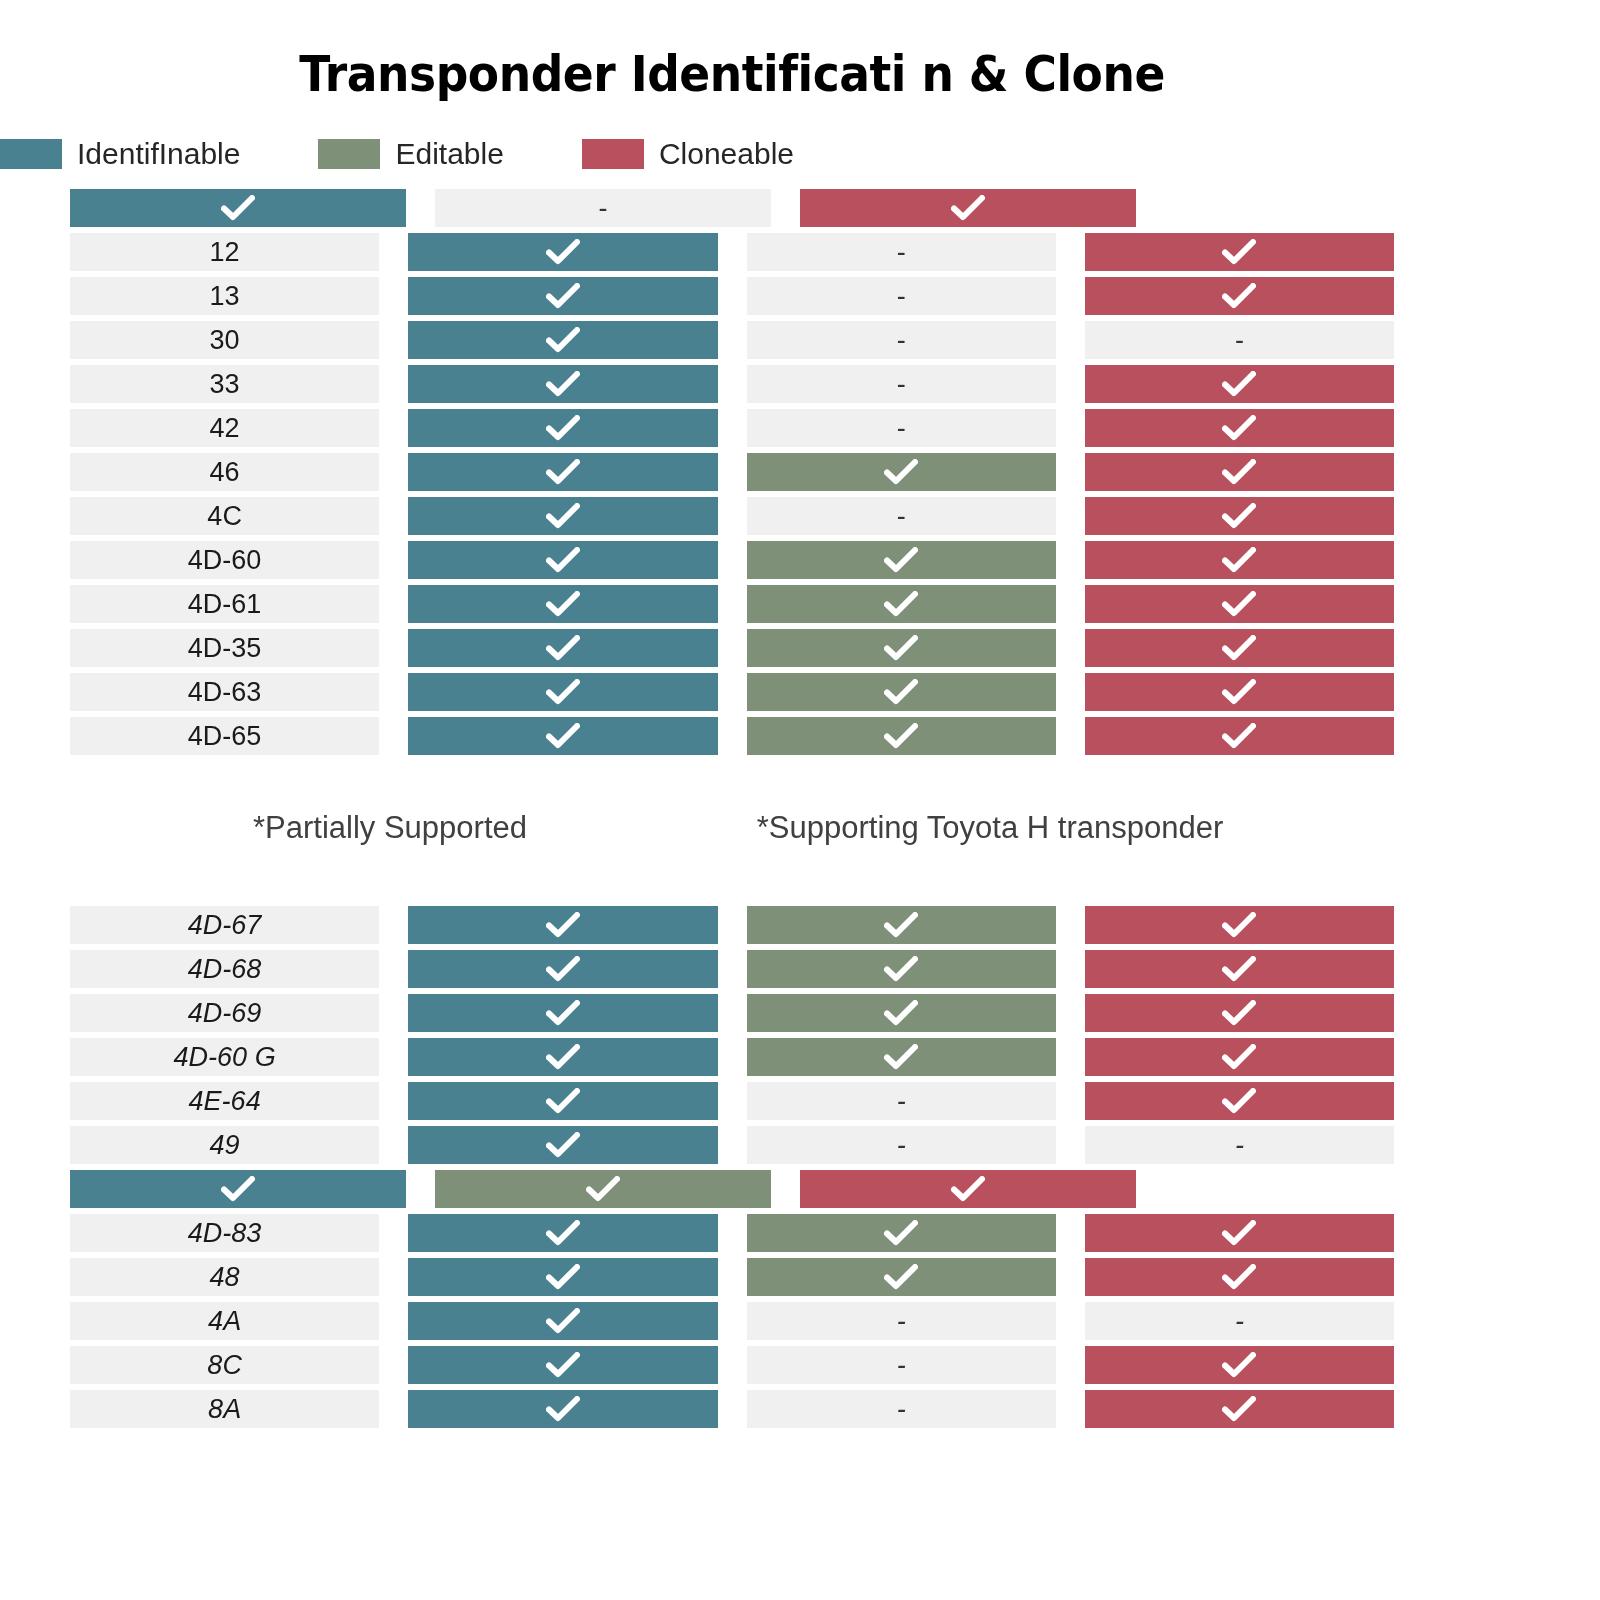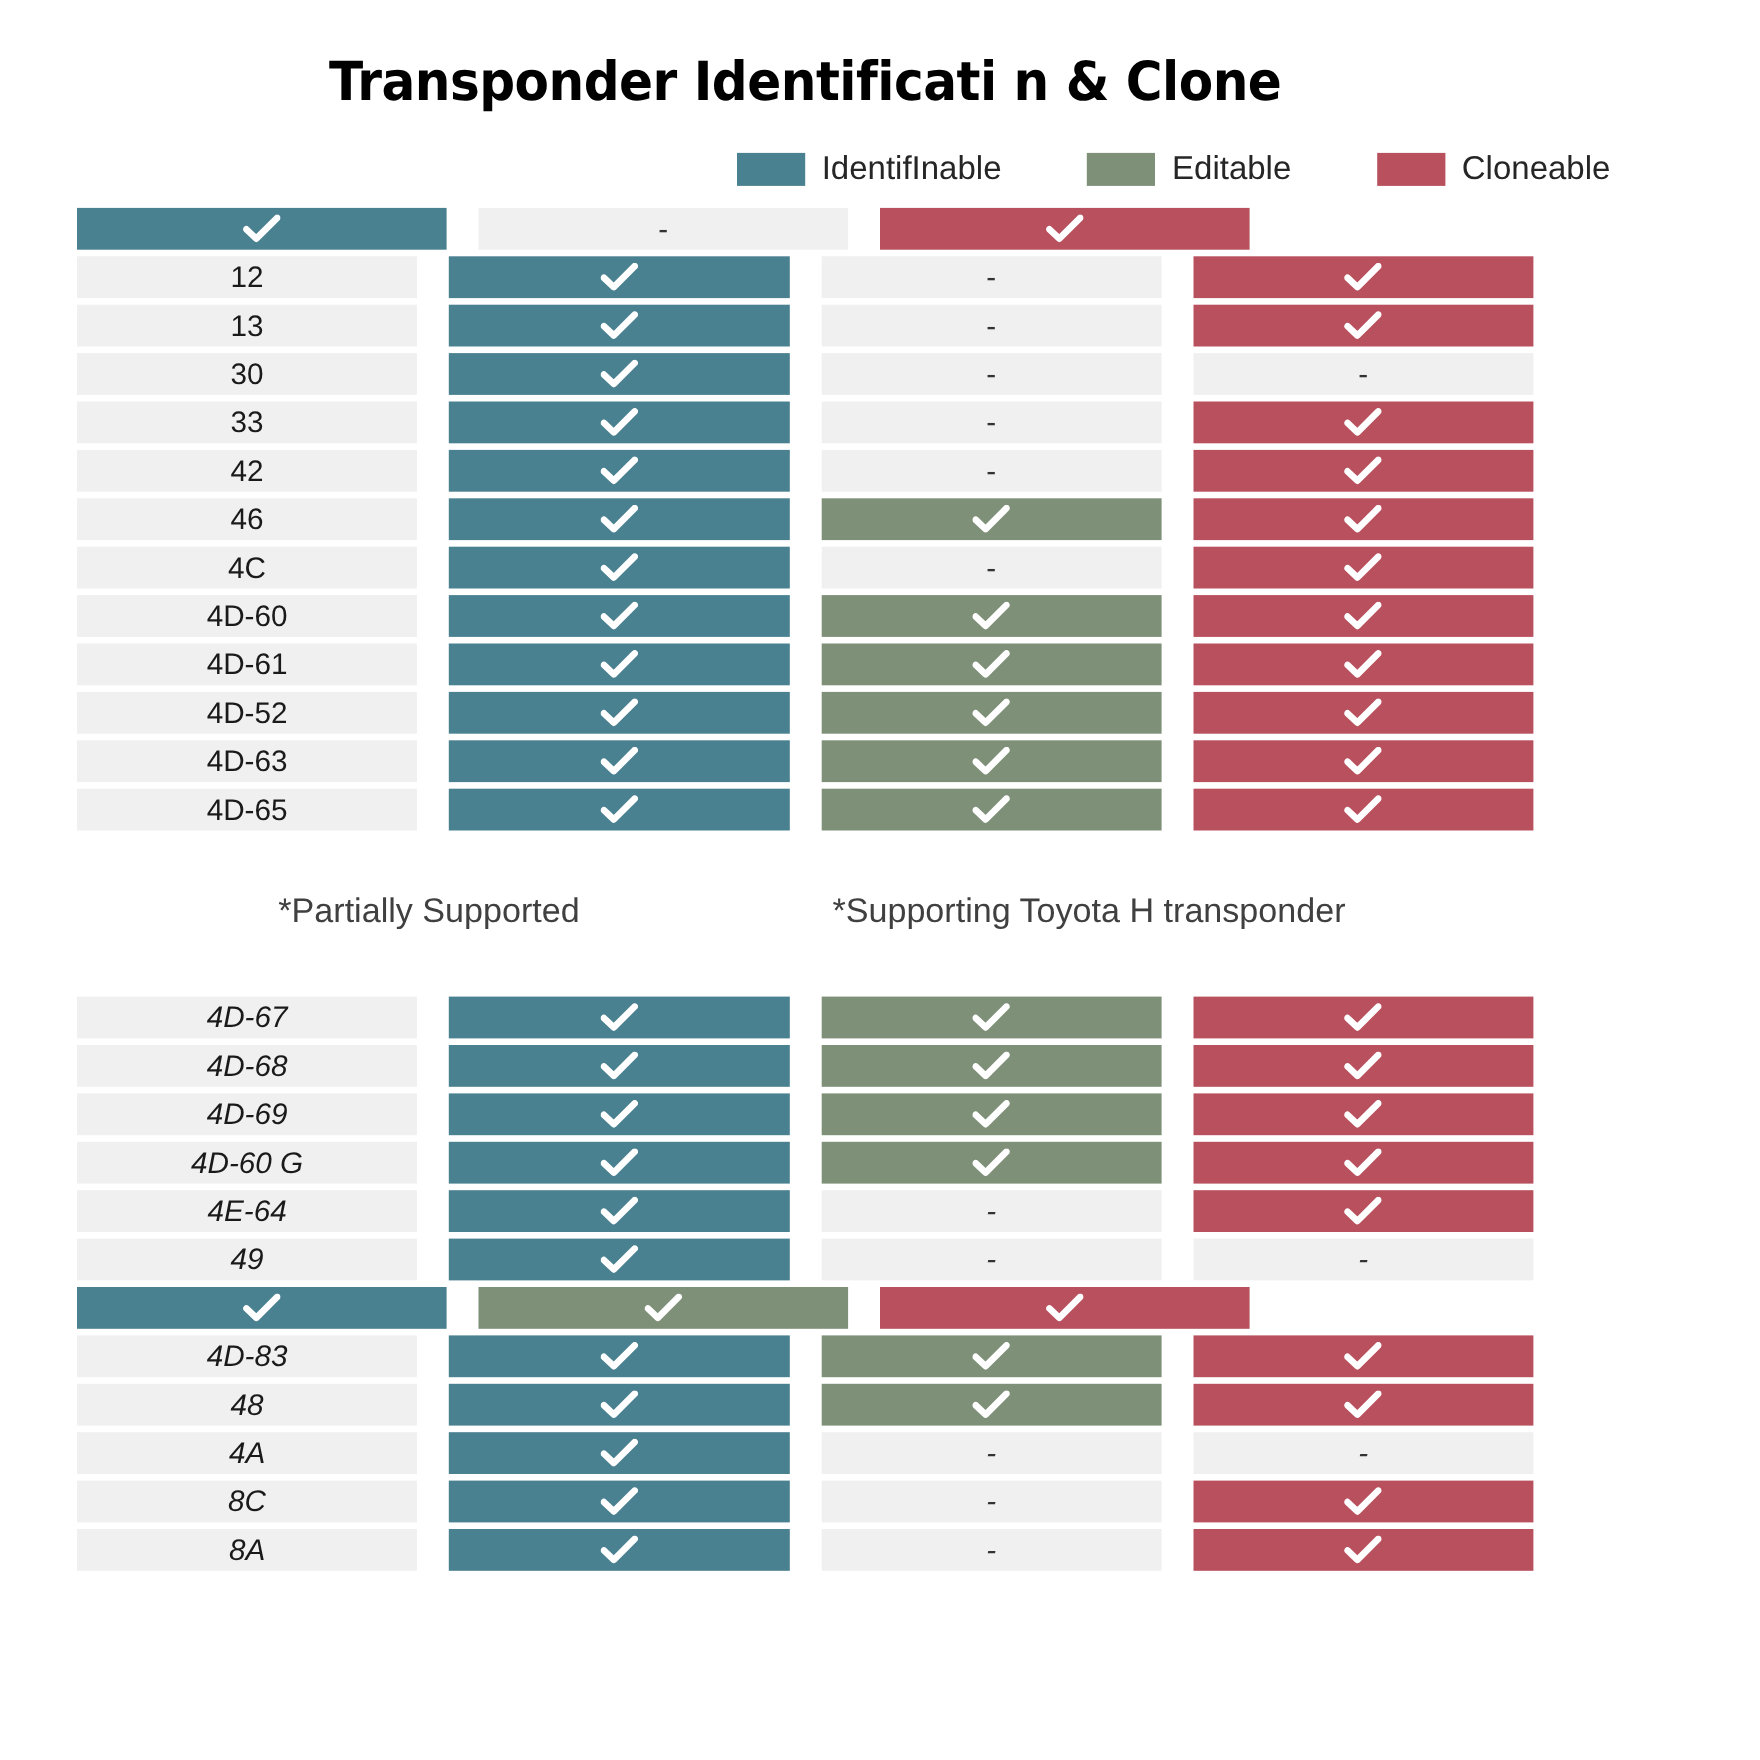--- a/index.html
+++ b/index.html
@@ -26,21 +26,21 @@
     font-weight: bold;
     font-size: 49px;
     letter-spacing: -0.5px;
     color: #000000;
     margin: 0;
     padding-top: 46px;
     transform: scaleX(0.93);
   }
   .legend {
     display: flex;
-    justify-content: flex-end;
+    justify-content: flex-start;
     align-items: center;
     gap: 78px;
     margin-top: 34px;
   }
   .legend-item {
     display: flex;
     align-items: center;
     gap: 15px;
   }
   .legend-swatch {
@@ -328,21 +328,21 @@
         </div>
         <div class="cell cell-val" style="background: rgb(185, 80, 94);">
           <span>
             <svg class="check" viewBox="0 0 34 26" xmlns="http://www.w3.org/2000/svg">
               <path d="M3 13.5 L12 22 L31 3" fill="none" stroke="#ffffff" stroke-width="6" stroke-linecap="round" stroke-linejoin="round"></path>
             </svg>
           </span>
         </div>
       </div>
       <div class="row">
-        <div class="cell cell-name">4D-52</div>
+        <div class="cell cell-name">4D-35</div>
         <div class="cell cell-val" style="background: rgb(74, 129, 145);">
           <span>
             <svg class="check" viewBox="0 0 34 26" xmlns="http://www.w3.org/2000/svg">
               <path d="M3 13.5 L12 22 L31 3" fill="none" stroke="#ffffff" stroke-width="6" stroke-linecap="round" stroke-linejoin="round"></path>
             </svg>
           </span>
         </div>
         <div class="cell cell-val" style="background: rgb(127, 144, 121);">
           <span>
             <svg class="check" viewBox="0 0 34 26" xmlns="http://www.w3.org/2000/svg">

